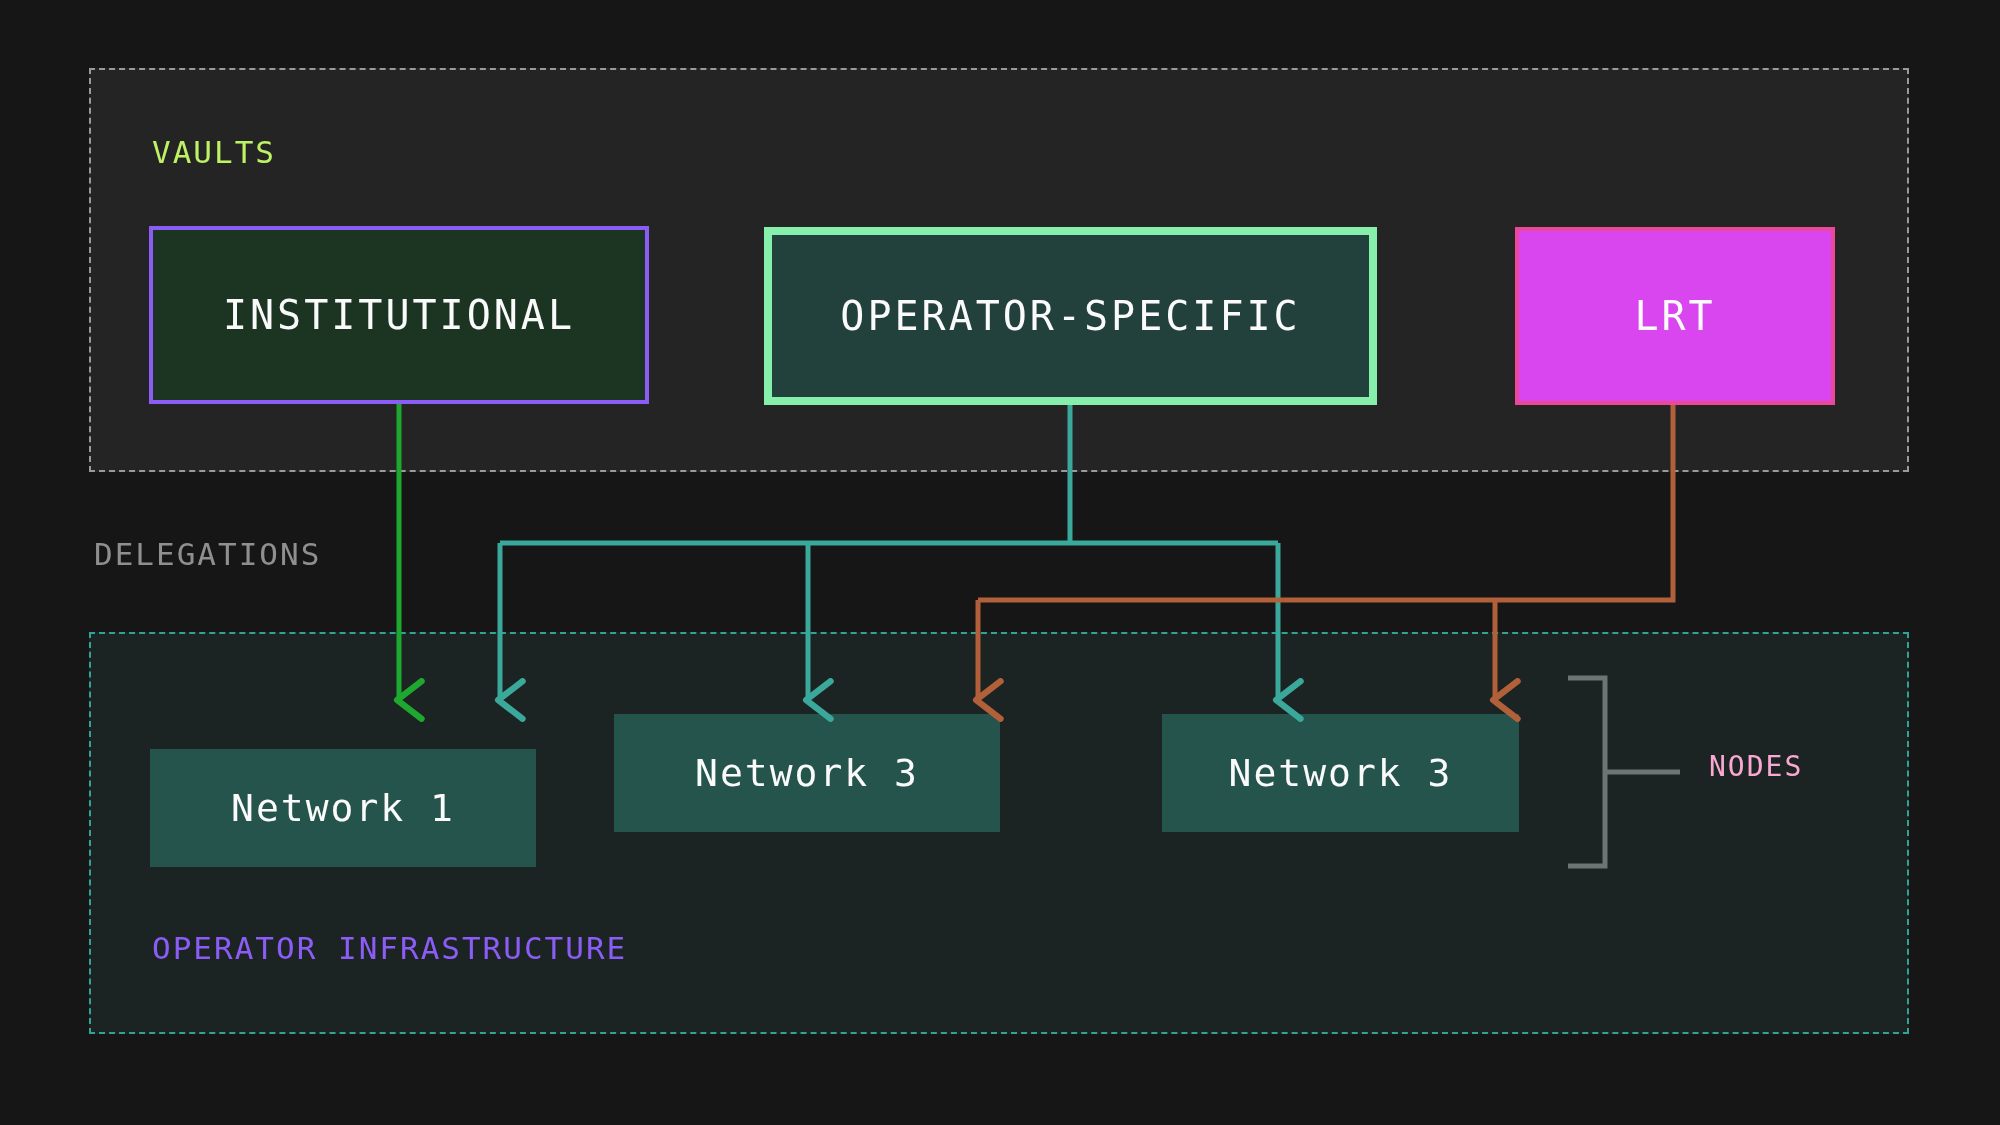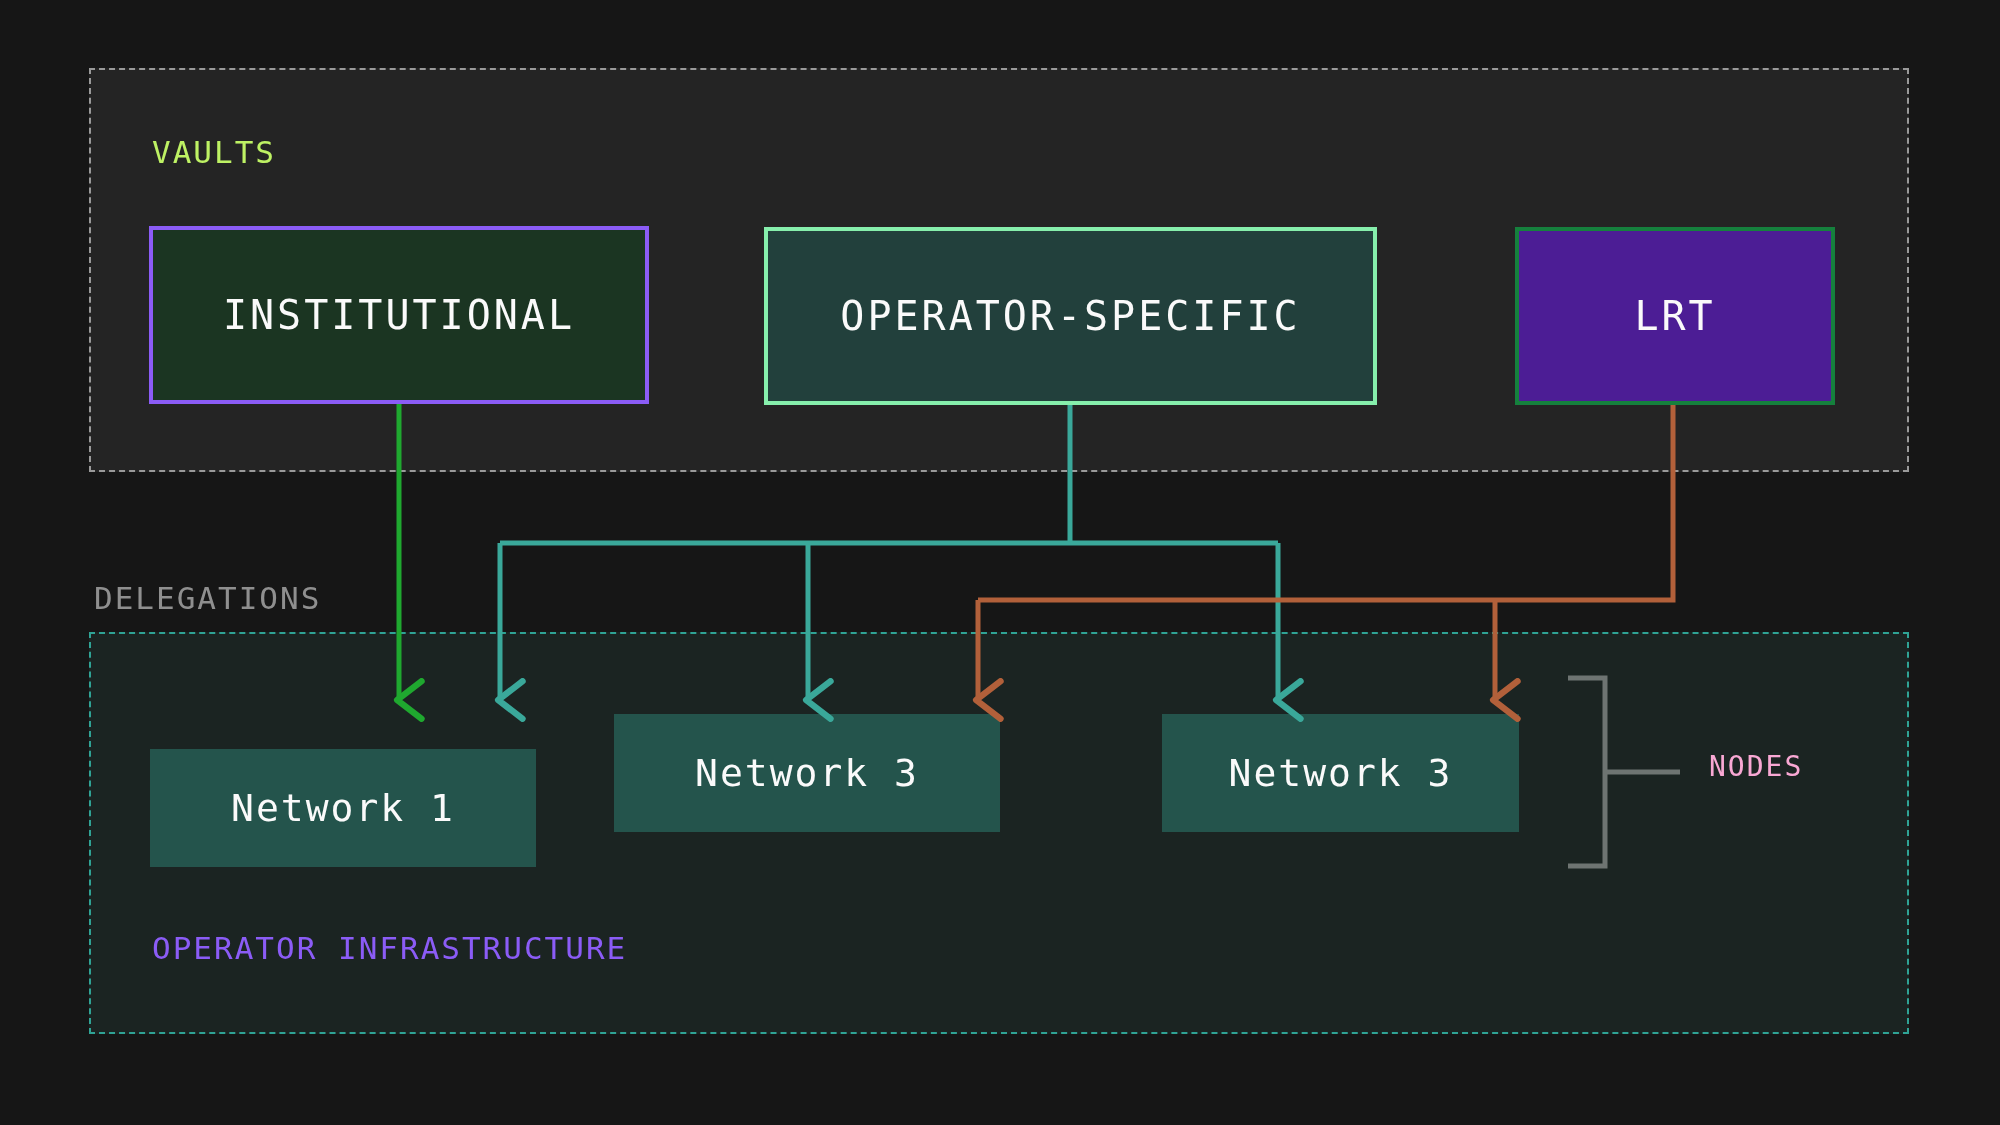--- a/index.html
+++ b/index.html
@@ -27,21 +27,21 @@
   }
 
   
   .caption { position:absolute; white-space:nowrap; letter-spacing:2px; }
   #vaults-caption {
     left:152px; top:134px;
     font-size:31px; color:#bef264;
   }
   #delegations-caption {
     left:94px; top:536px;
-    font-size:31px; color:#8f8f8f;margin-top:44px;
+    font-size:31px; color:#8f8f8f;
   }
   #infra-caption {
     left:152px; top:930px;
     font-size:31px; color:#8b5cf6;
   }
   #nodes-caption {
     left:1709px; top:750px;
     font-size:28px; color:#f9a8d4; letter-spacing:2px;
   }
 
@@ -51,25 +51,25 @@
     display:flex; align-items:center; justify-content:center;
     font-size:40px; letter-spacing:3px; color:#fafafa;
     white-space:nowrap;
   }
   #vault-institutional {
     left:149px; top:226px; width:500px; height:178px;
     background:#1b3522; border:4px solid #8b5cf6;
   }
   #vault-operator-specific {
     left:764px; top:227px; width:613px; height:178px;
-    background:#22403c; border:4px solid #86efac;
+    background:#22403c; border:8px solid #86efac;
   }
   #vault-lrt {
     left:1515px; top:227px; width:320px; height:178px;
-    background:#4c1d95; border:4px solid #15803d;
+    background:#d946ef; border:4px solid #ec4899;
   }
 
   
   .network {
     position:absolute;
     display:flex; align-items:center; justify-content:center;
     background:#24544c;
     font-size:38px; letter-spacing:2px; color:#fafafa;
     white-space:nowrap;
   }

